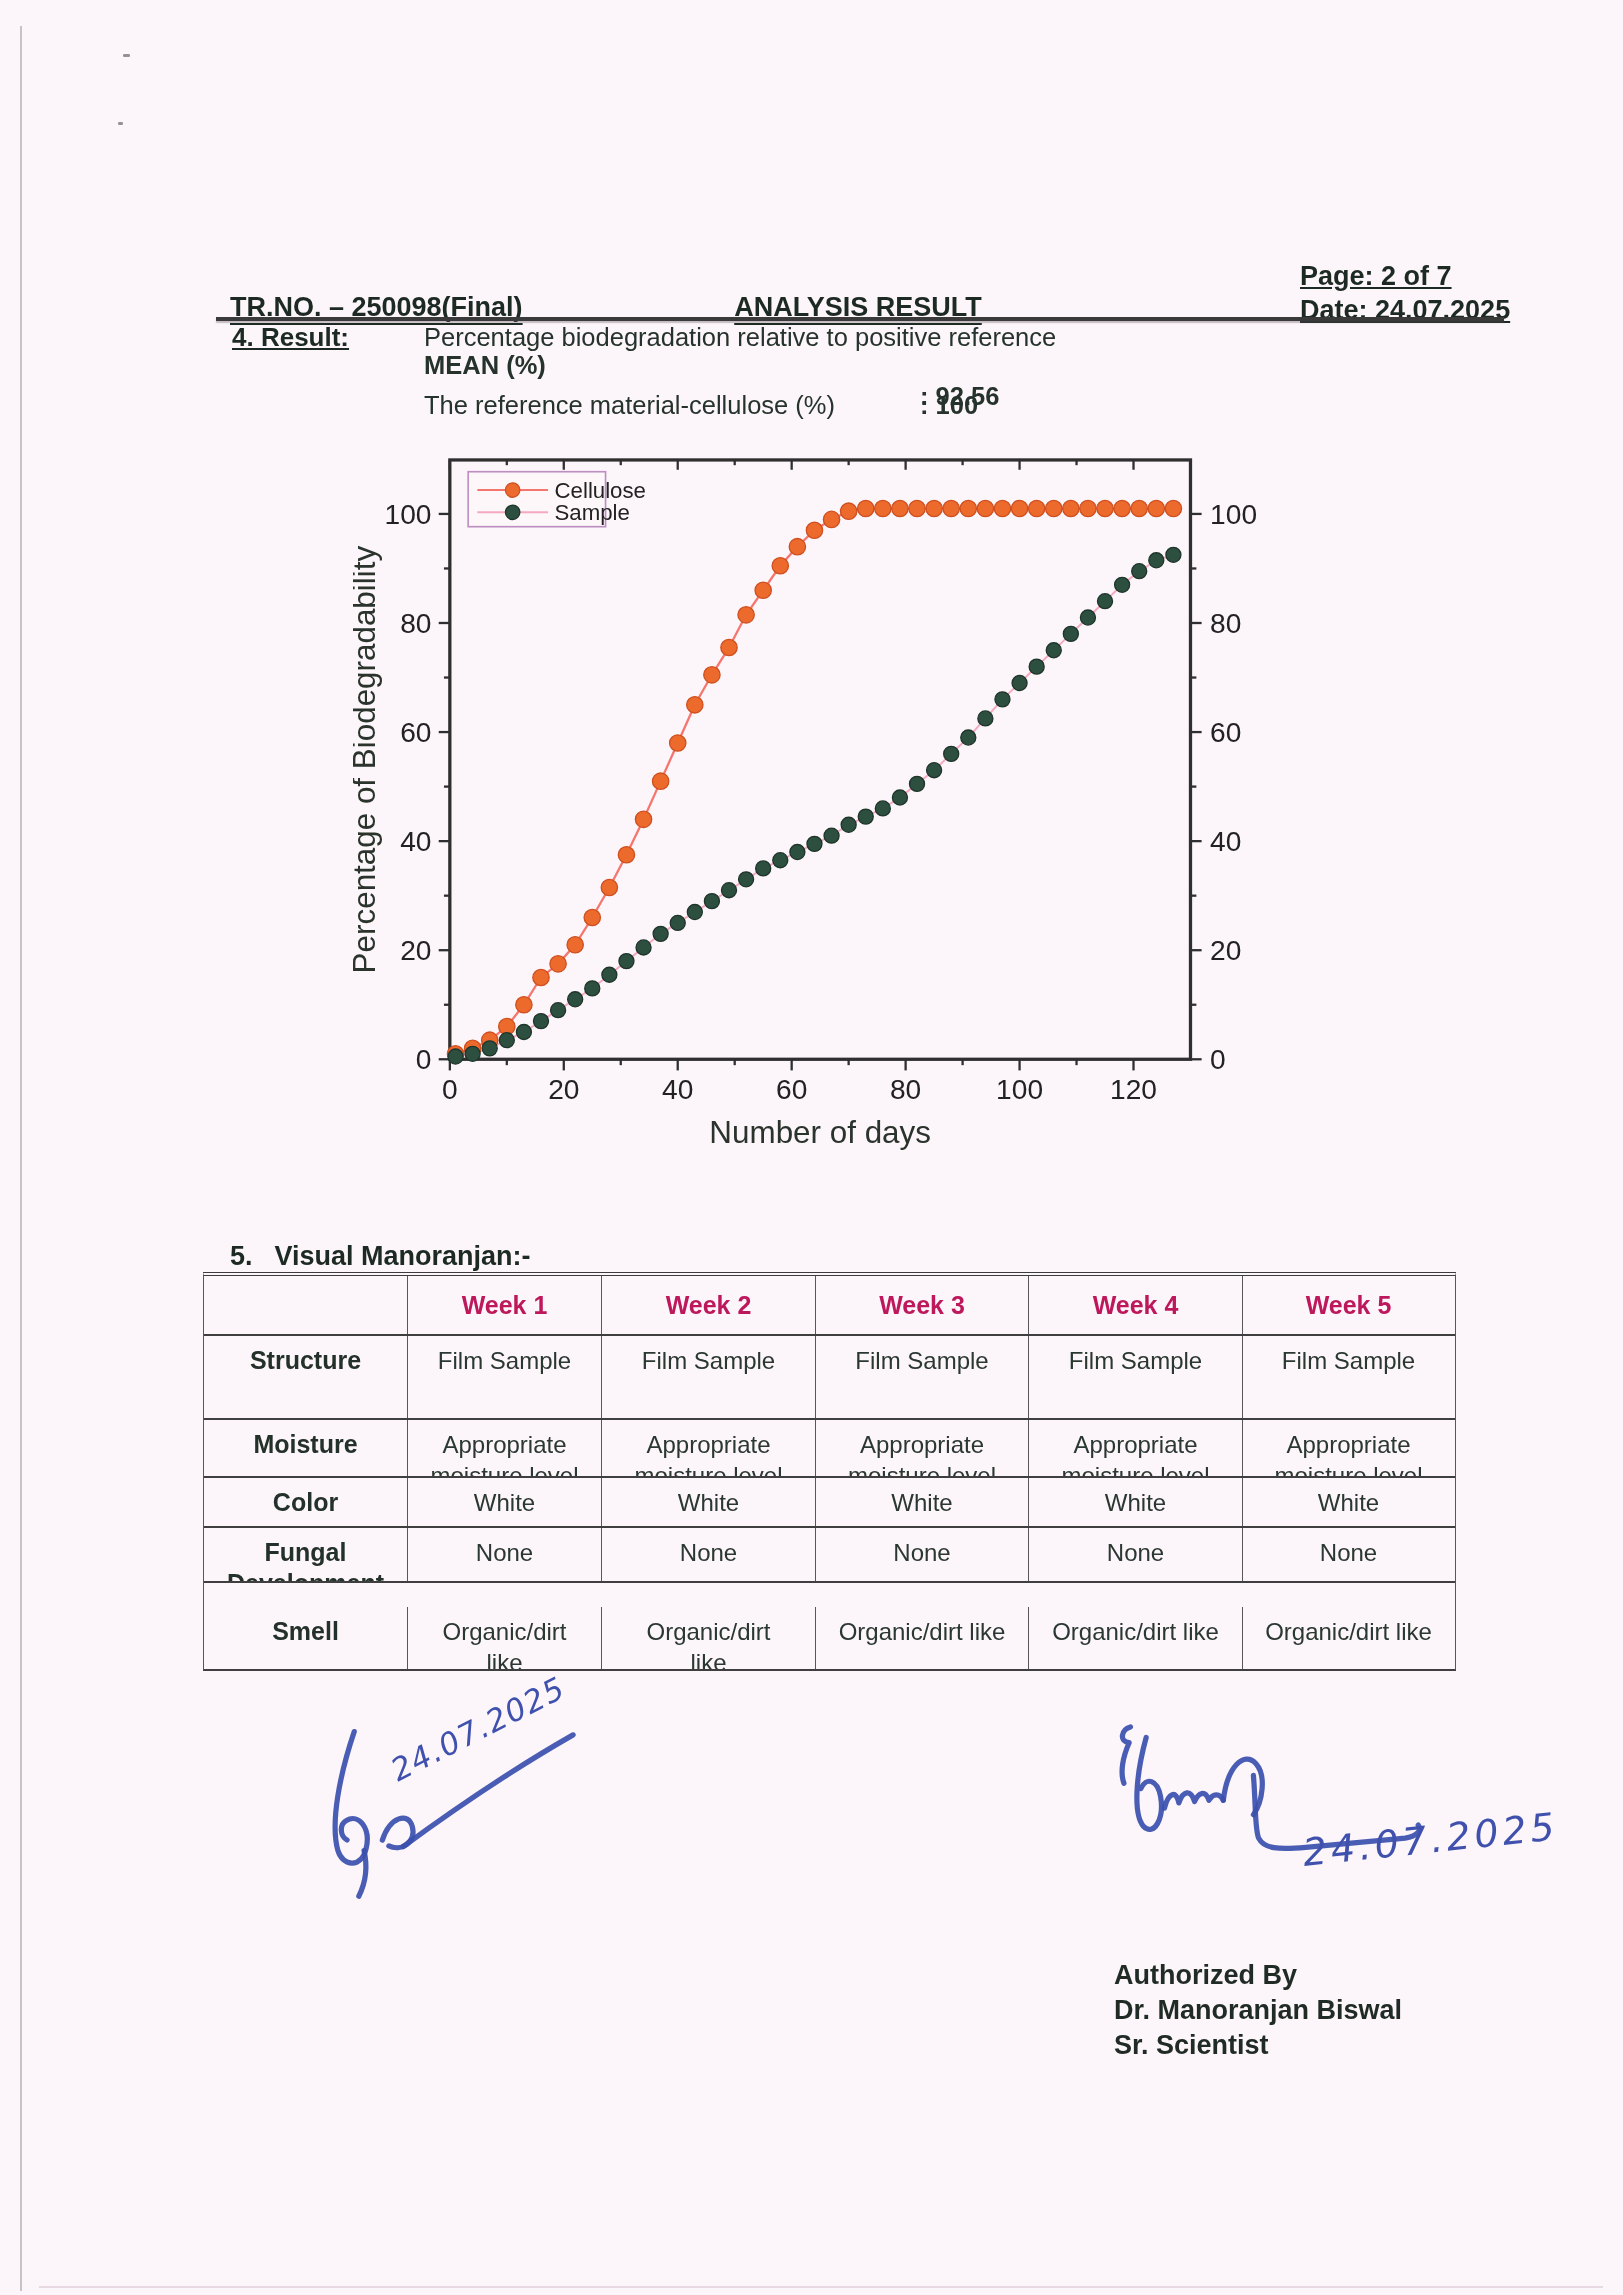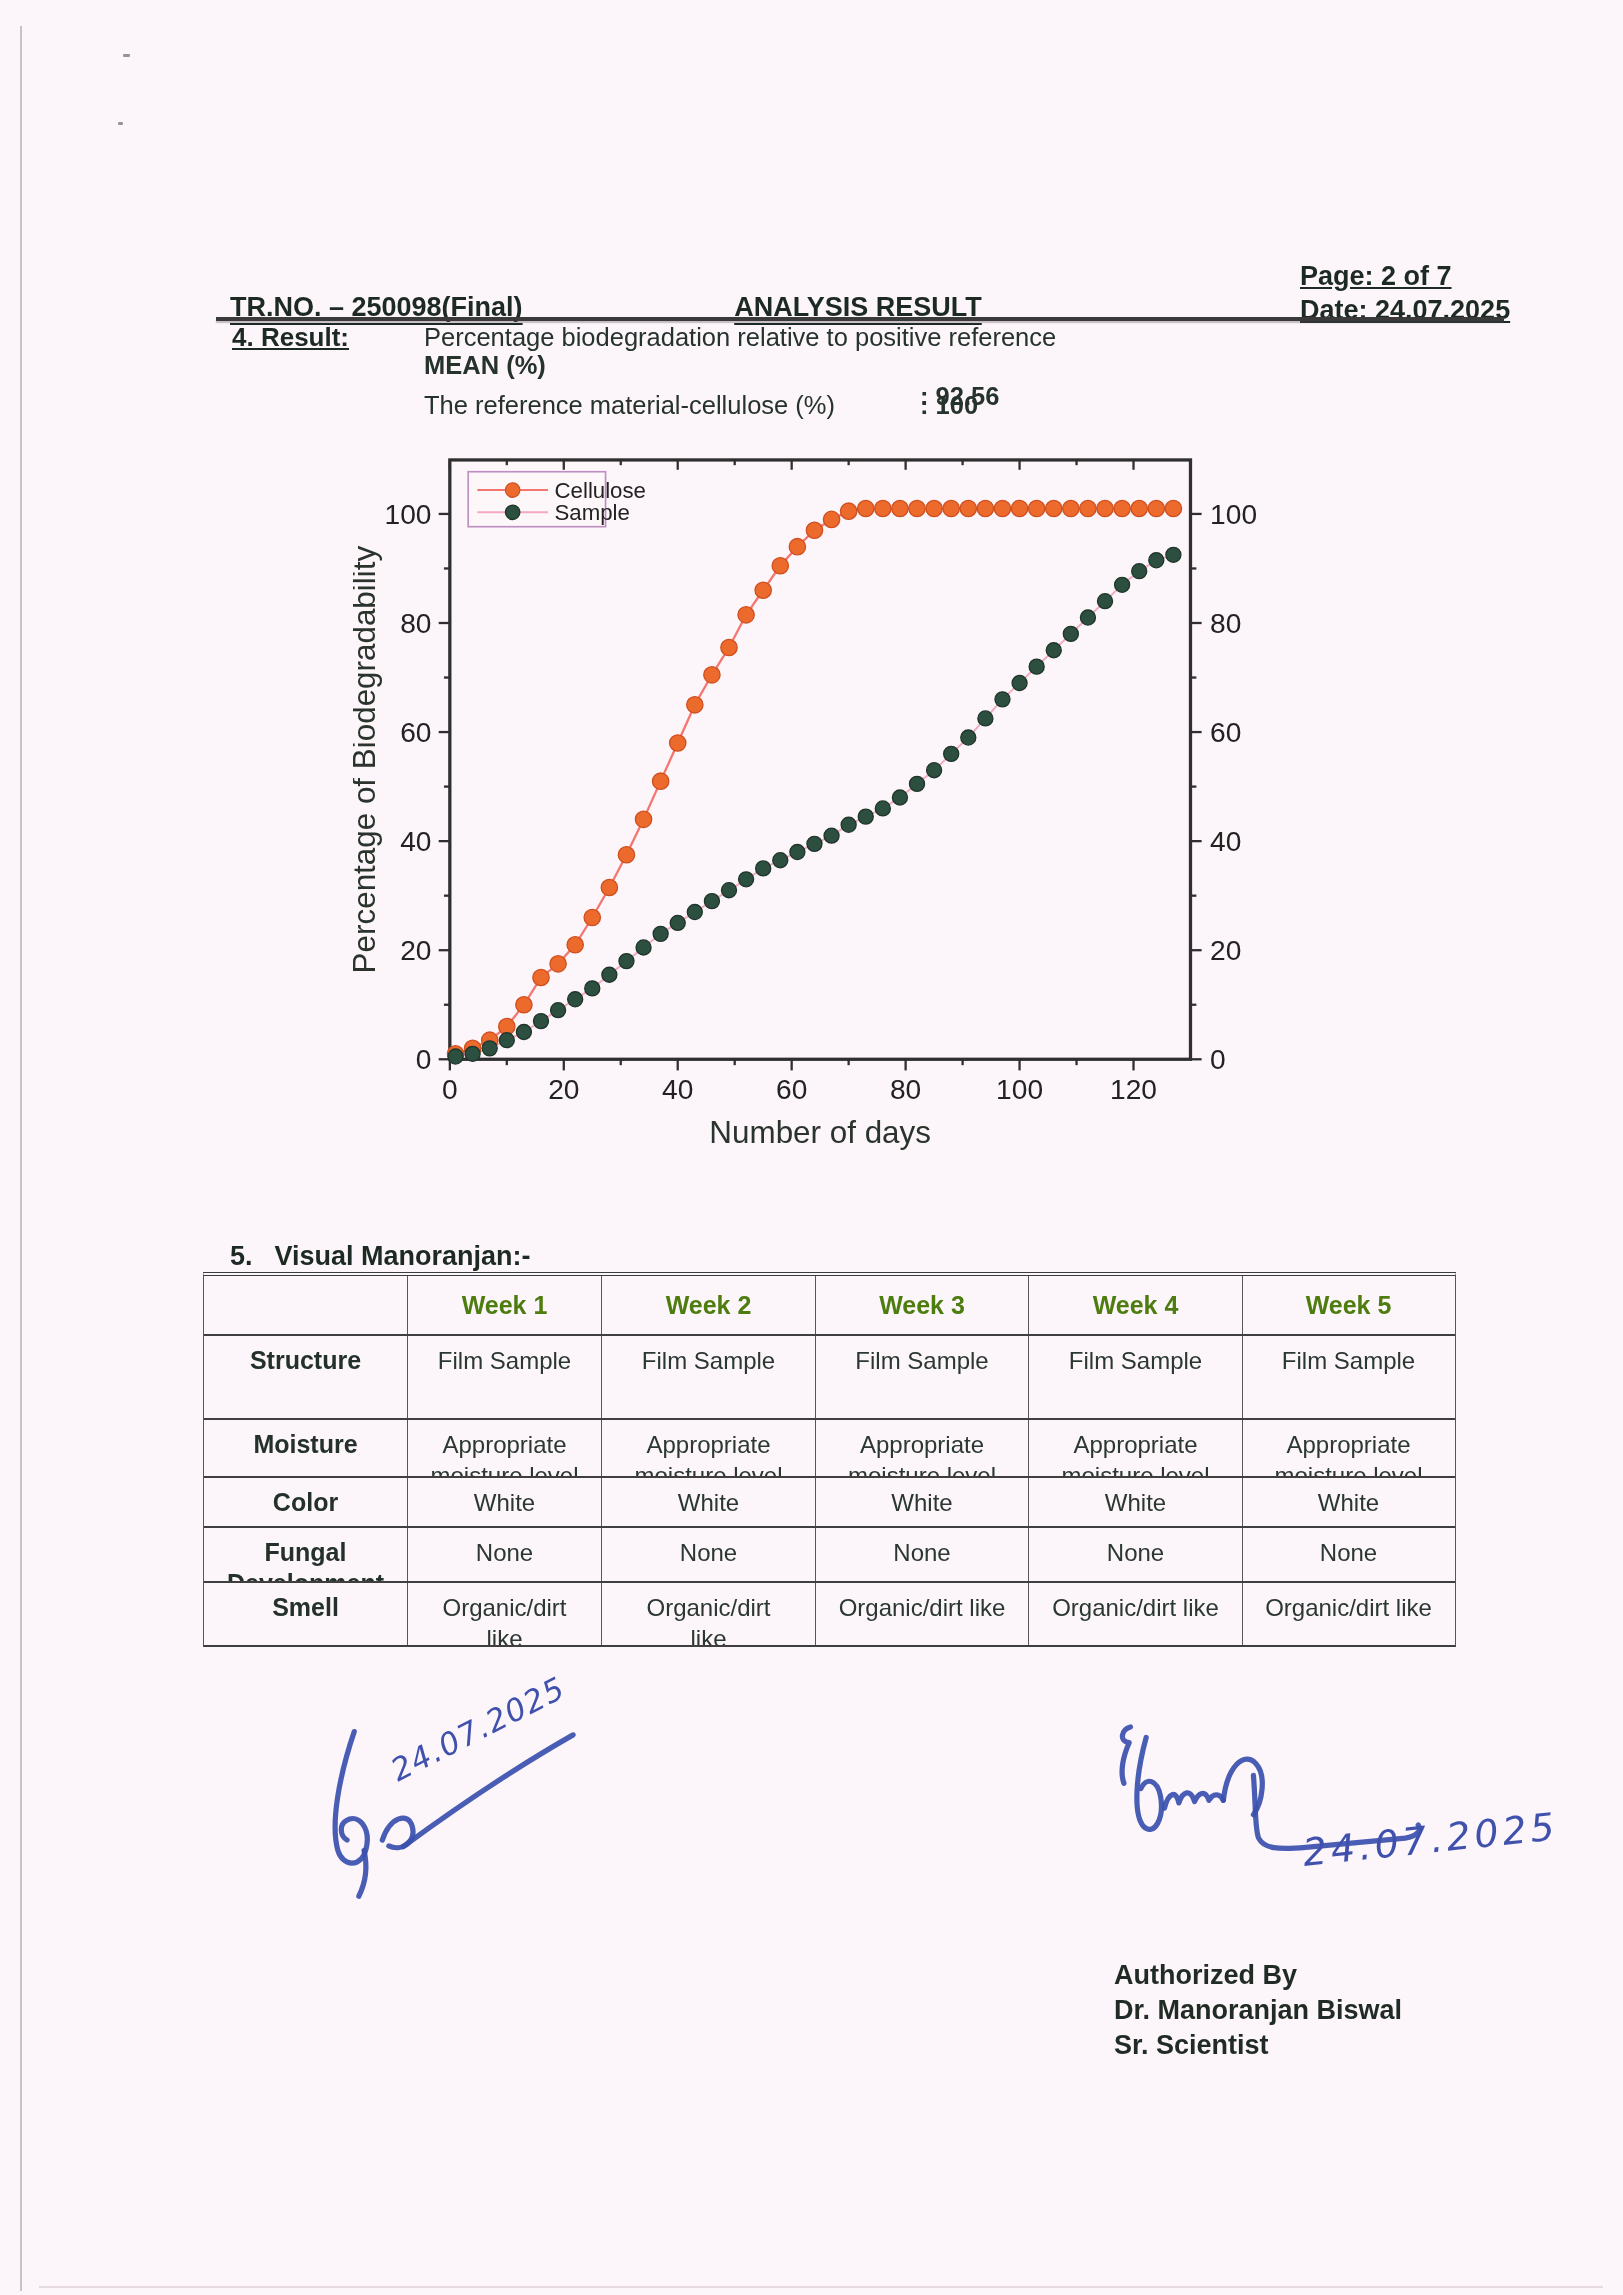--- a/index.html
+++ b/index.html
@@ -25,26 +25,26 @@
              border-top:4.6px double #3c3c3c;border-bottom:2.6px solid #3f3f3f;
              border-left:1.3px solid #575757;border-right:1.3px solid #575757;}
   .trow{display:grid;grid-template-columns:204px 194px 214px 213px 214px 211px;
         border-bottom:2.6px solid #3f3f3f;box-sizing:border-box;}
   .trow:last-child{border-bottom:none;}
   .trow:nth-child(1){height:60px;}
   .trow:nth-child(2){height:84px;}
   .trow:nth-child(3){height:58px;}
   .trow:nth-child(4){height:50px;}
   .trow:nth-child(5){height:55px;}
-  .trow:nth-child(6){height:62px;}
+  .trow:nth-child(6){height:62px;margin-top:24px;}
   .cell{border-right:1.3px solid #575757;text-align:center;font-size:24px;color:#2b3831;
         white-space:pre-line;line-height:31px;padding-top:9.2px;box-sizing:border-box;overflow:hidden;}
   .cell:last-child{border-right:none;}
   .thead .cell{display:flex;align-items:center;justify-content:center;font-weight:bold;
-               font-size:25px;color:#4d7c0f;padding-top:0;}
+               font-size:25px;color:#be185d;padding-top:0;}
   .rowlabel{font-weight:bold;color:#23312a;font-size:25px;}
 
   
   .sig-ink{stroke:#3b4fae;stroke-width:8;fill:none;stroke-linecap:round;stroke-linejoin:round;opacity:.92;}
   .hand{position:absolute;color:#3f51ad;font-style:italic;font-family:"DejaVu Sans",sans-serif;}
   .hand-left{left:393px;top:1754px;font-size:31px;letter-spacing:1.3px;transform:rotate(-27deg);transform-origin:left center;}
   .hand-right{left:1303px;top:1831px;font-size:38px;letter-spacing:3.9px;transform:rotate(-6deg);transform-origin:left center;}
   .sig-block{font-size:27px;font-weight:bold;color:#1f2b24;line-height:35px;}
 </style>
 </head>

